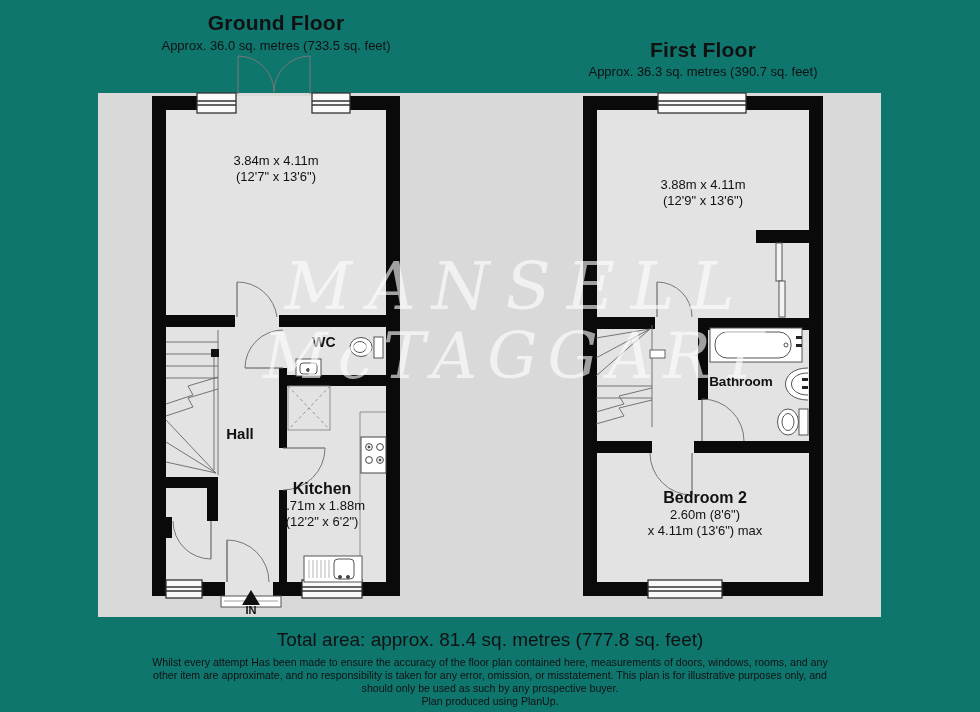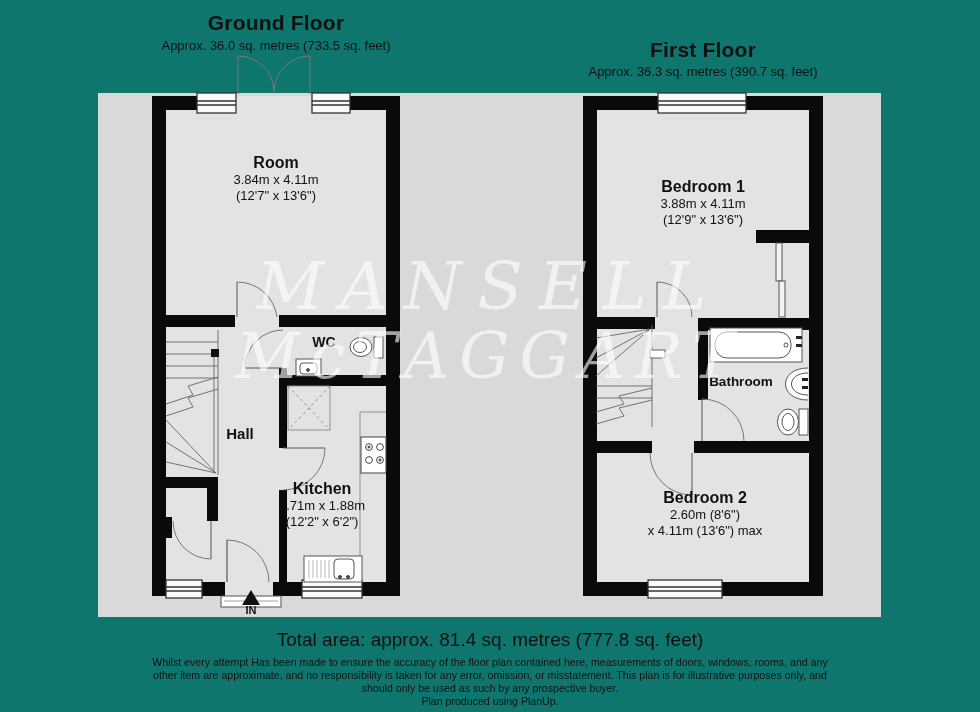--- a/index.html
+++ b/index.html
@@ -8,21 +8,21 @@
   #plan-bg{position:absolute;left:98px;top:93px;width:783px;height:524px;background:#d9d9d9;z-index:1;}
   #plan-svg{position:absolute;left:0;top:0;z-index:2;}
   .txt{position:absolute;z-index:4;text-align:center;color:#111;}
   .title{font-size:21px;font-weight:bold;letter-spacing:.2px;}
   .subtitle{font-size:13px;}
   .room-name{font-size:16px;font-weight:bold;line-height:19px;}
   .room-dims{font-size:13px;line-height:16px;}
   .small-name{font-size:14px;font-weight:bold;}
   .watermark{position:absolute;left:98px;top:252px;width:783px;z-index:5;text-align:center;
              font-family:"DejaVu Serif","Liberation Serif",serif;font-style:italic;
-             color:rgba(255,255,255,0.62);pointer-events:none;}
+             color:rgba(255,255,255,0.62);pointer-events:none;padding-left:28px;}
   .wm1{font-size:66px;letter-spacing:16px;line-height:70px;}
   .wm2{font-size:63px;letter-spacing:10px;line-height:70px;}
   .total{font-size:19px;}
   .disclaimer{font-size:10.6px;line-height:12.8px;}
   .produced{font-size:10.6px;line-height:12.8px;margin-top:1px;}
 </style>
 </head>
 <body>
 
 <div id="stage">
@@ -260,27 +260,25 @@
     </g>
   </svg>
 
   <div class="txt title" style="left:116px;top:11px;width:320px;">Ground Floor</div>
   <div class="txt subtitle" style="left:116px;top:38px;width:320px;">Approx. 36.0 sq. metres (733.5 sq. feet)</div>
 
   <div class="txt title" style="left:543px;top:38px;width:320px;">First Floor</div>
   <div class="txt subtitle" style="left:543px;top:64px;width:320px;">Approx. 36.3 sq. metres (390.7 sq. feet)</div>
 
   <div class="txt" style="left:176px;top:153px;width:200px;">
-    <div class="room-name">Room</div>
     <div class="room-dims">3.84m x 4.11m</div>
     <div class="room-dims">(12'7" x 13'6")</div>
   </div>
 
   <div class="txt" style="left:603px;top:177px;width:200px;">
-    <div class="room-name">Bedroom 1</div>
     <div class="room-dims">3.88m x 4.11m</div>
     <div class="room-dims">(12'9" x 13'6")</div>
   </div>
 
   <div class="txt small-name" style="left:300px;top:334px;width:48px;">WC</div>
 
   <div class="txt small-name" style="left:701px;top:374px;width:80px;font-size:13.5px;">Bathroom</div>
 
   <div class="txt small-name" style="left:210px;top:425px;width:60px;font-size:15px;">Hall</div>
 

